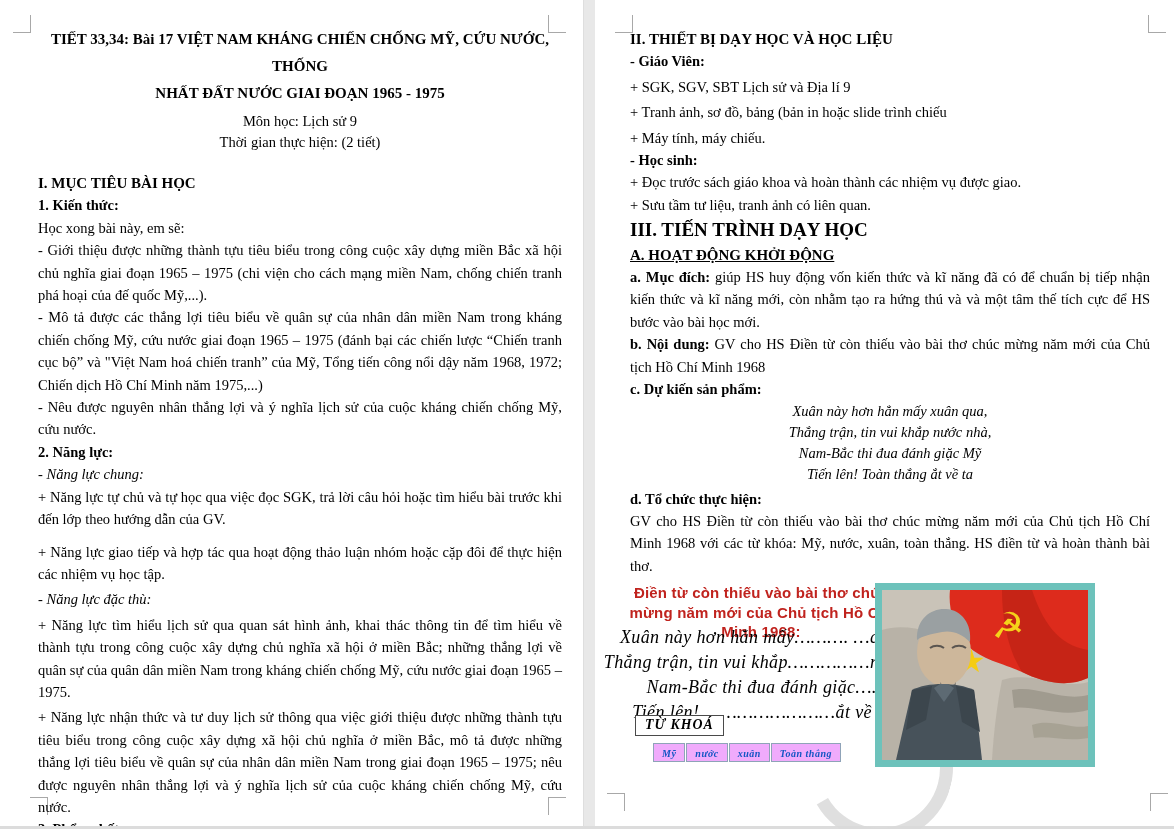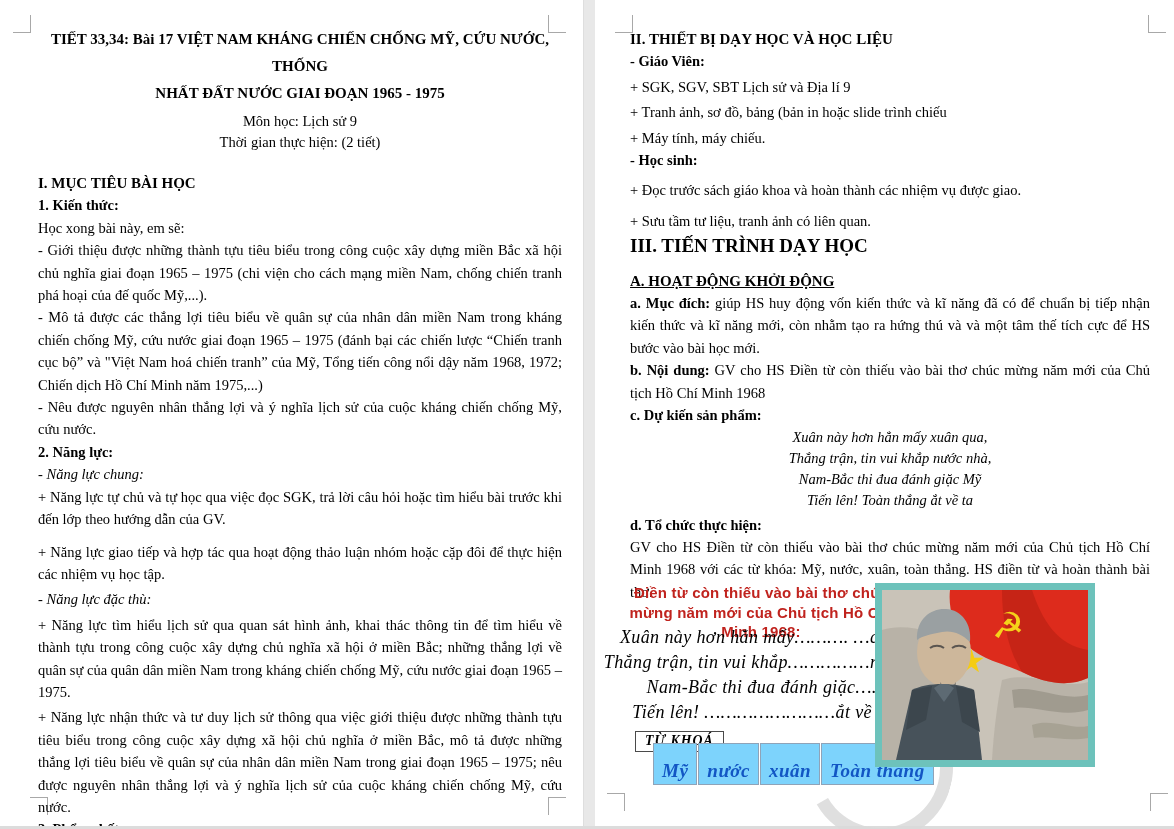--- a/index.html
+++ b/index.html
@@ -29,47 +29,47 @@
 
   .doc-title{font-weight:bold;text-align:center;font-size:15px;line-height:27px;}
   .doc-sub{text-align:center;line-height:20.5px;}
   p{margin:0;text-align:justify;}
   .bold{font-weight:bold;}
   .italic{font-style:italic;}
   .underline{text-decoration:underline;}
   .noj{text-align:left;}
   .mt18{margin-top:20px;}
   .mt10{margin-top:10px;}
-  .mt8{margin-top:8px;}
-  .mt6{margin-top:12px;}
+  .mt8{}
+  .mt6{margin-top:2px;}
   .mt3{margin-top:3px;}
   .poem-line{font-style:italic;text-align:center;line-height:21px;}
 
   
   .activity{position:absolute;left:0px;top:575px;width:579px;height:200px;}
   .act-title{
     position:absolute;left:28px;top:8px;width:276px;
     color:#c0231e;font-weight:bold;font-size:15px;line-height:19.5px;text-align:center;
     font-family:"Liberation Sans",sans-serif;letter-spacing:0.2px;
   }
   .blank-line{
     position:absolute;width:300px;left:8px;
     font-weight:normal;font-style:italic;font-size:18px;text-align:right;
     letter-spacing:0.4px;white-space:nowrap;
   }
   .tukhoa{
-    position:absolute;left:40px;top:156px;
+    position:absolute;left:40px;top:140px;
     border:1.5px solid #4a4a4a;padding:1px 9px 2px 9px;background:#fff;
     font-weight:bold;font-style:italic;font-size:13.8px;letter-spacing:1px;
   }
   .keywords{position:absolute;left:58px;top:168px;white-space:nowrap;z-index:2;}
   .kw{
-    display:inline-block;border:1px solid #8fa3b8;background:#7dd3fc;
-    color:#1256c4;font-weight:bold;font-style:italic;font-size:19px;
-    padding:16px 8px 2px 8px;margin-right:1px;letter-spacing:0.5px;
+    display:inline-block;border:1px solid #8fa3b8;background:#f0abfc;
+    color:#1256c4;font-weight:bold;font-style:italic;font-size:10px;
+    padding:4px 8px 2px 8px;margin-right:1px;letter-spacing:0.5px;
   }
   .swoosh{
     position:absolute;left:212px;top:120px;width:120px;height:120px;z-index:1;
     border:13px solid #dadada;border-radius:50%;
     border-top-color:transparent;border-left-color:transparent;
     transform:rotate(15deg);opacity:0.85;
   }
   .photo-frame{
     position:absolute;left:280px;top:8px;width:220px;height:184px;
     background:#6dc2bb;z-index:3;

